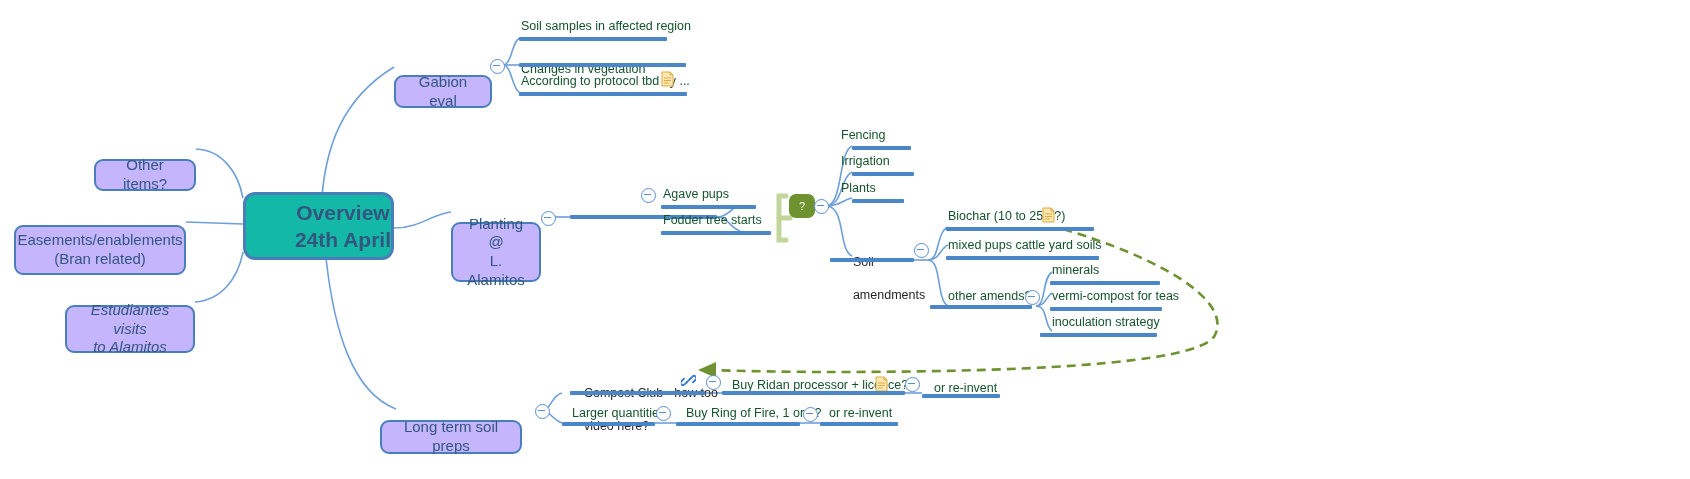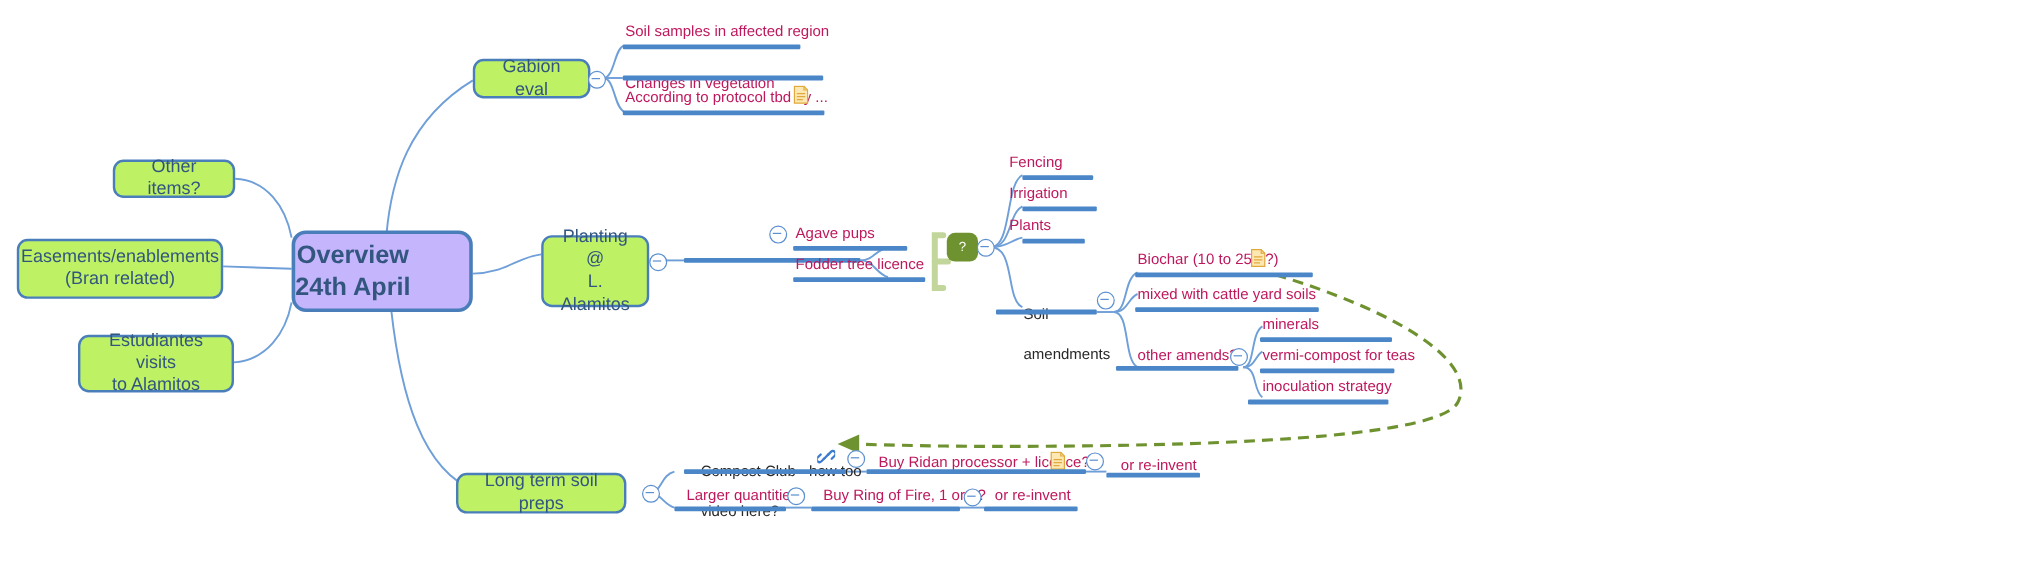--- a/index.html
+++ b/index.html
@@ -4,33 +4,33 @@
 <style>
   html,body{margin:0;padding:0;background:#ffffff;}
   body{width:1690px;height:479px;overflow:hidden;font-family:"Liberation Sans","DejaVu Sans",sans-serif;}
   #stage{position:relative;width:1690px;height:479px;background:#fff;}
   svg#wires{position:absolute;left:0;top:0;width:1690px;height:479px;pointer-events:none;}
 
   .node{position:absolute;box-sizing:border-box;}
 
   
   .boxnode{
-    background:#bef264;border:2px solid #4a7ebb;border-radius:9px;
+    background:#c4b5fd;border:2px solid #4a7ebb;border-radius:9px;
     color:#33567f;display:flex;align-items:center;justify-content:center;
-    text-align:center;line-height:1.25;padding:4px 10px;
+    text-align:center;line-height:1.25;padding:4px 10px;margin-top:26px;
   }
   .central{
-    background:#c4b5fd;border:3px solid #4a7ebb;border-radius:12px;
+    background:#14b8a6;border:3px solid #4a7ebb;border-radius:12px;
     color:#33567f;font-weight:bold;font-size:21px;line-height:1.3;
-    display:flex;align-items:center;justify-content:flex-start;text-align:center;
+    display:flex;align-items:center;justify-content:flex-end;text-align:center;
   }
   .lvl1{font-size:15px;}
 
   
-  .u{position:absolute;color:#be185d;font-size:12.5px;line-height:1.25;white-space:nowrap;}
+  .u{position:absolute;color:#14532d;font-size:12.5px;line-height:1.25;white-space:nowrap;}
   .u .txt{display:block;padding:0 2px 2px 2px;}
   .rule{position:absolute;height:4px;background:#4a86c8;border-radius:1px;}
 
   .plain{position:absolute;color:#272727;font-size:12.5px;line-height:1.3;white-space:pre;}
 
   
   .toggle{position:absolute;width:13px;height:13px;border:1.3px solid #5b8fd0;border-radius:50%;background:#fff;}
   .toggle::after{content:"";position:absolute;left:2px;top:5px;width:7px;height:1.4px;background:#5b8fd0;}
 
   
@@ -129,21 +129,21 @@
     <span>Other items?</span>
   </div>
 
   <div class="node boxnode lvl1" style="left:14px;top:199px;width:172px;height:50px;">
     <div>
       <div>Easements/enablements</div>
       <div>(Bran related)</div>
     </div>
   </div>
 
-  <div class="node boxnode lvl1" style="left:65px;top:279px;width:130px;height:48px;">
+  <div class="node boxnode lvl1" style="left:65px;top:279px;width:130px;height:48px;font-style:italic;">
     <div>
       <div>Estudiantes visits</div>
       <div>to Alamitos</div>
     </div>
   </div>
 
   <div class="node boxnode lvl1" style="left:394px;top:49px;width:98px;height:33px;">
     <span>Gabion eval</span>
   </div>
   <div class="toggle" style="left:490px;top:59px;"></div>
@@ -182,21 +182,21 @@
 
   <div class="rule" style="left:570px;top:215px;width:147px;"></div>
   <div class="toggle" style="left:641px;top:188px;"></div>
 
   <div class="u" style="left:661px;top:187px;">
     <span class="txt">Agave pups</span>
   </div>
   <div class="rule" style="left:661px;top:205px;width:95px;"></div>
 
   <div class="u" style="left:661px;top:213px;">
-    <span class="txt">Fodder tree licence</span>
+    <span class="txt">Fodder tree starts</span>
   </div>
   <div class="rule" style="left:661px;top:231px;width:110px;"></div>
 
   <div class="qnode" style="left:789px;top:194px;width:26px;height:24px;">
     <span>?</span>
   </div>
   <div class="toggle" style="left:814px;top:199px;"></div>
 
   <div class="u" style="left:839px;top:128px;">
     <span class="txt">Fencing</span>
@@ -228,21 +228,21 @@
     <path d="M9 1v3h3" fill="none" stroke="#e0a93c" stroke-width="1"></path>
     <g stroke="#e0a93c" stroke-width="1">
         <path d="M3 7h7"></path>
         <path d="M3 9.5h7"></path>
         <path d="M3 12h5"></path>
       </g>
   </svg>
   <div class="rule" style="left:946px;top:227px;width:148px;"></div>
 
   <div class="u" style="left:946px;top:238px;">
-    <span class="txt">mixed with cattle yard soils</span>
+    <span class="txt">mixed pups cattle yard soils</span>
   </div>
   <div class="rule" style="left:946px;top:256px;width:153px;"></div>
 
   <div class="u" style="left:946px;top:289px;">
     <span class="txt">other amends?</span>
   </div>
   <div class="rule" style="left:930px;top:305px;width:102px;"></div>
   <div class="toggle" style="left:1025px;top:290px;"></div>
 
   <div class="u" style="left:1050px;top:263px;">

